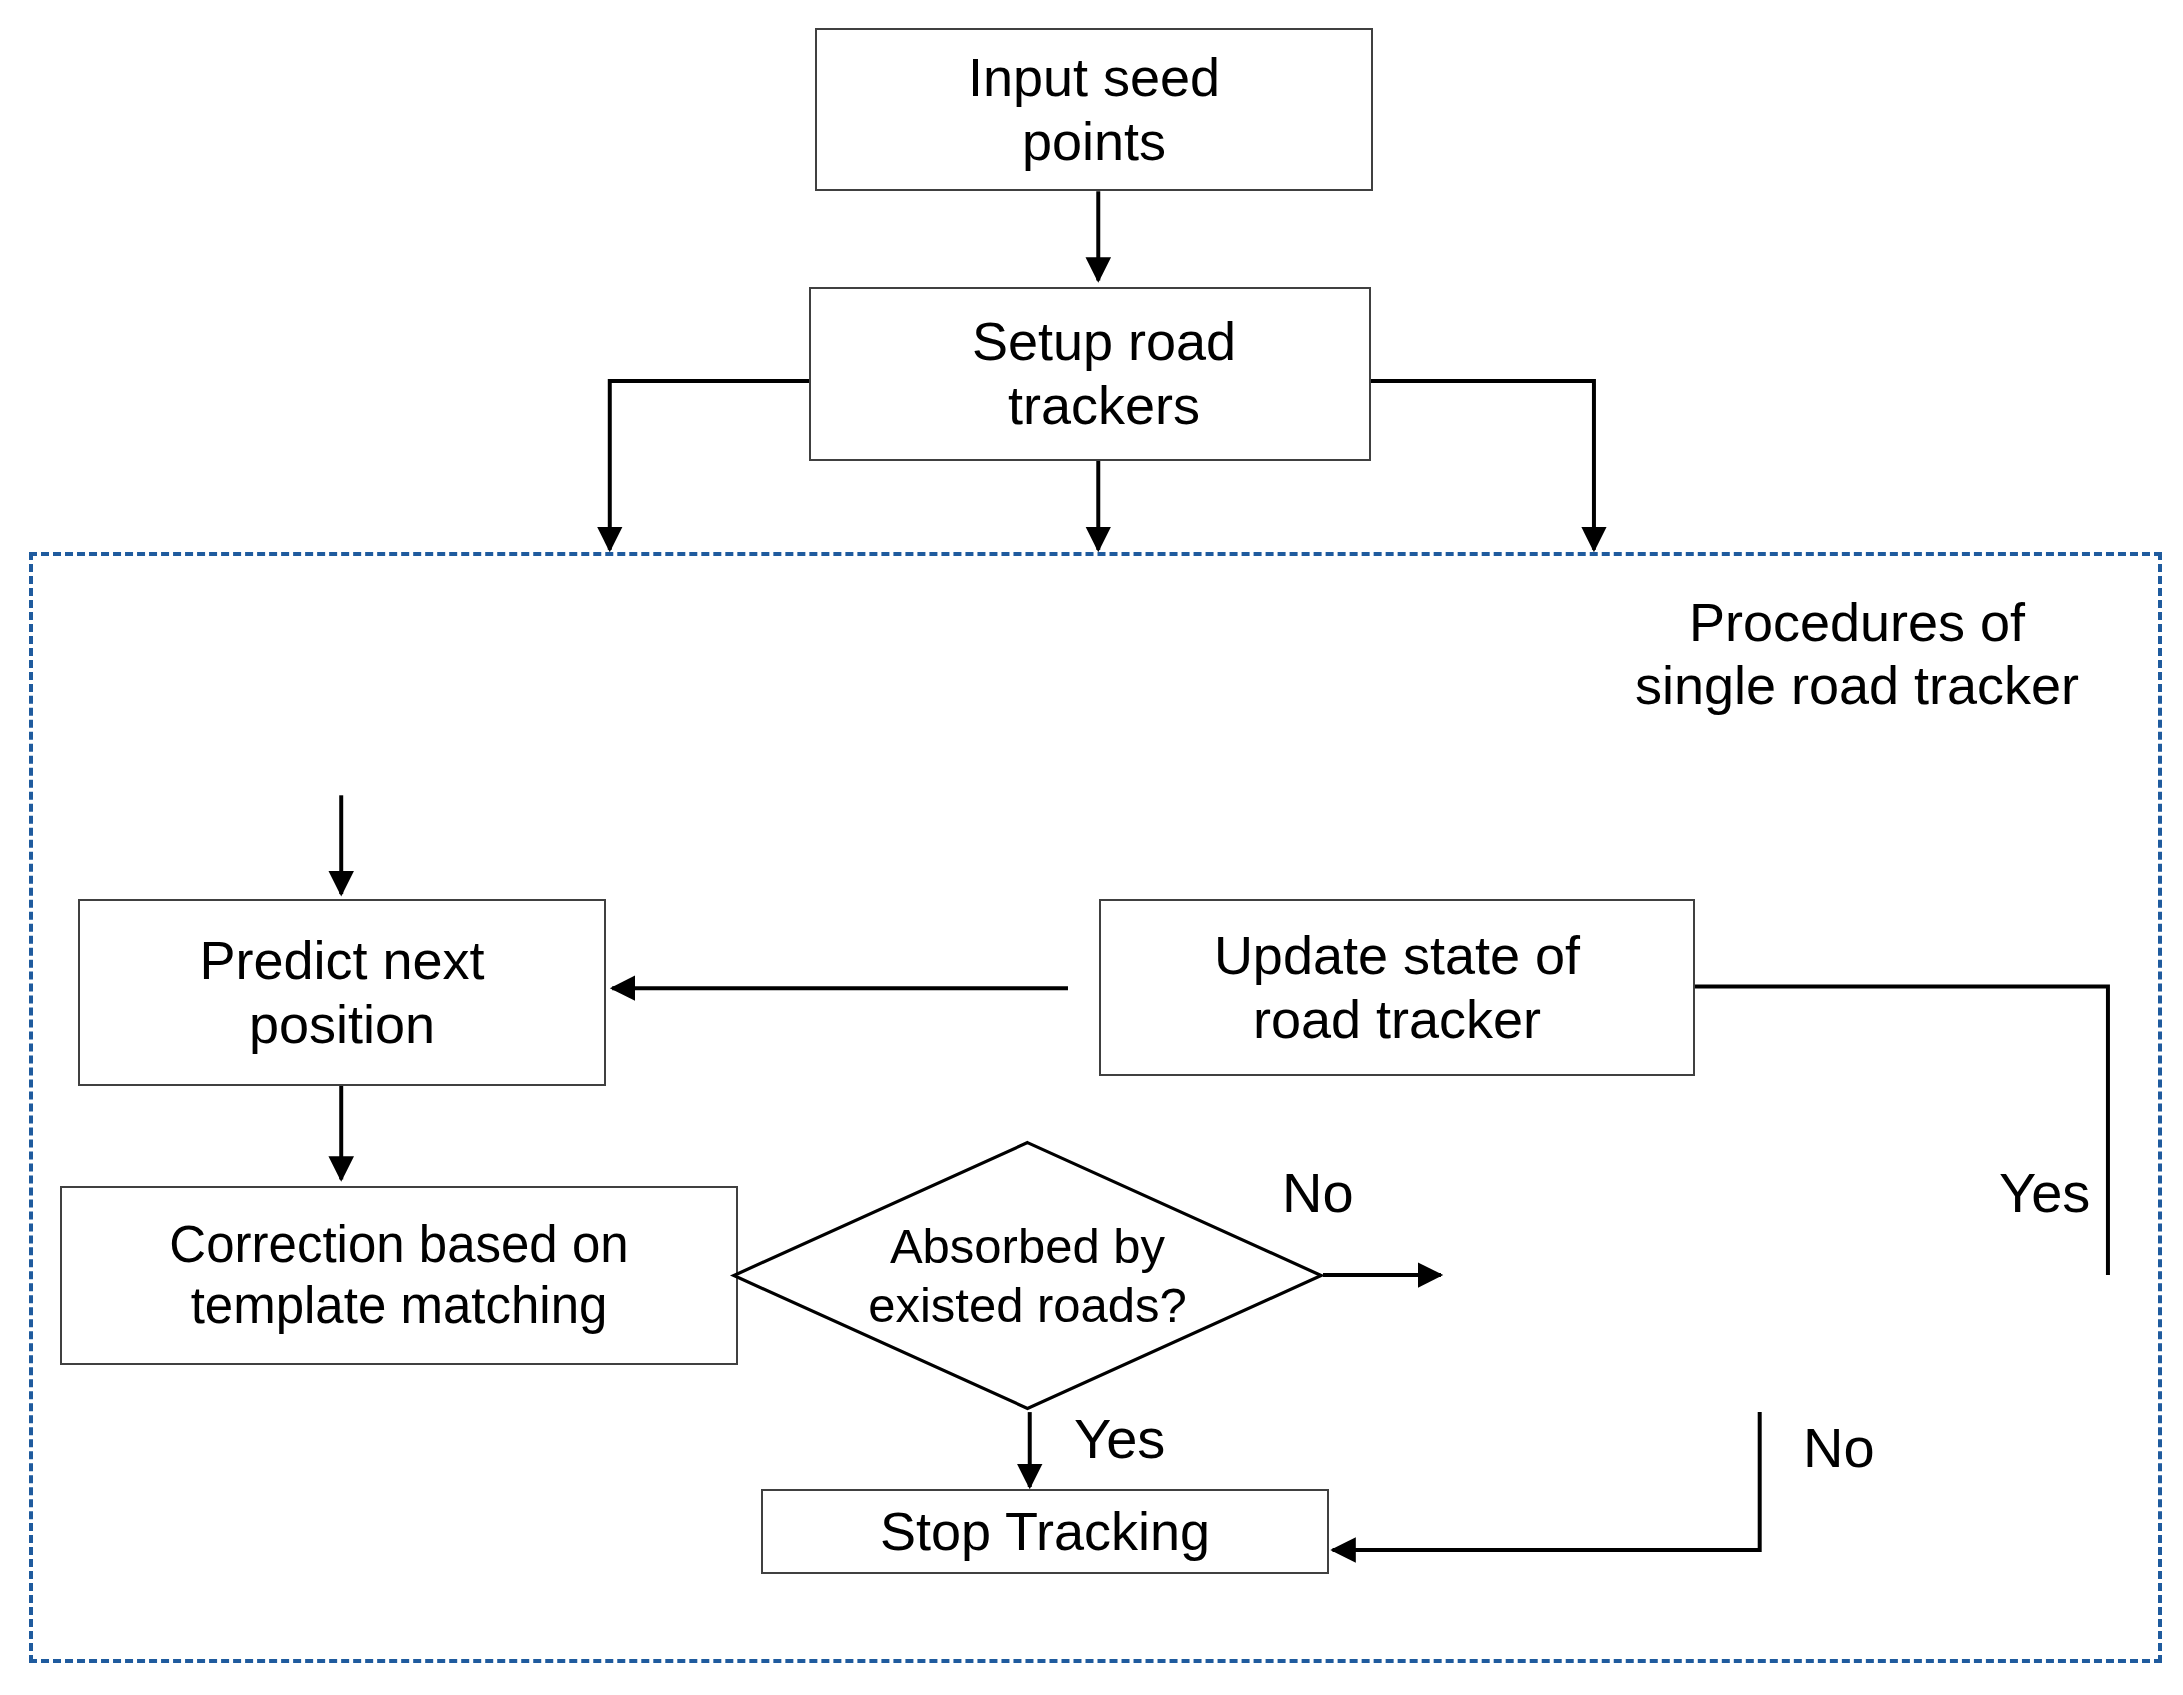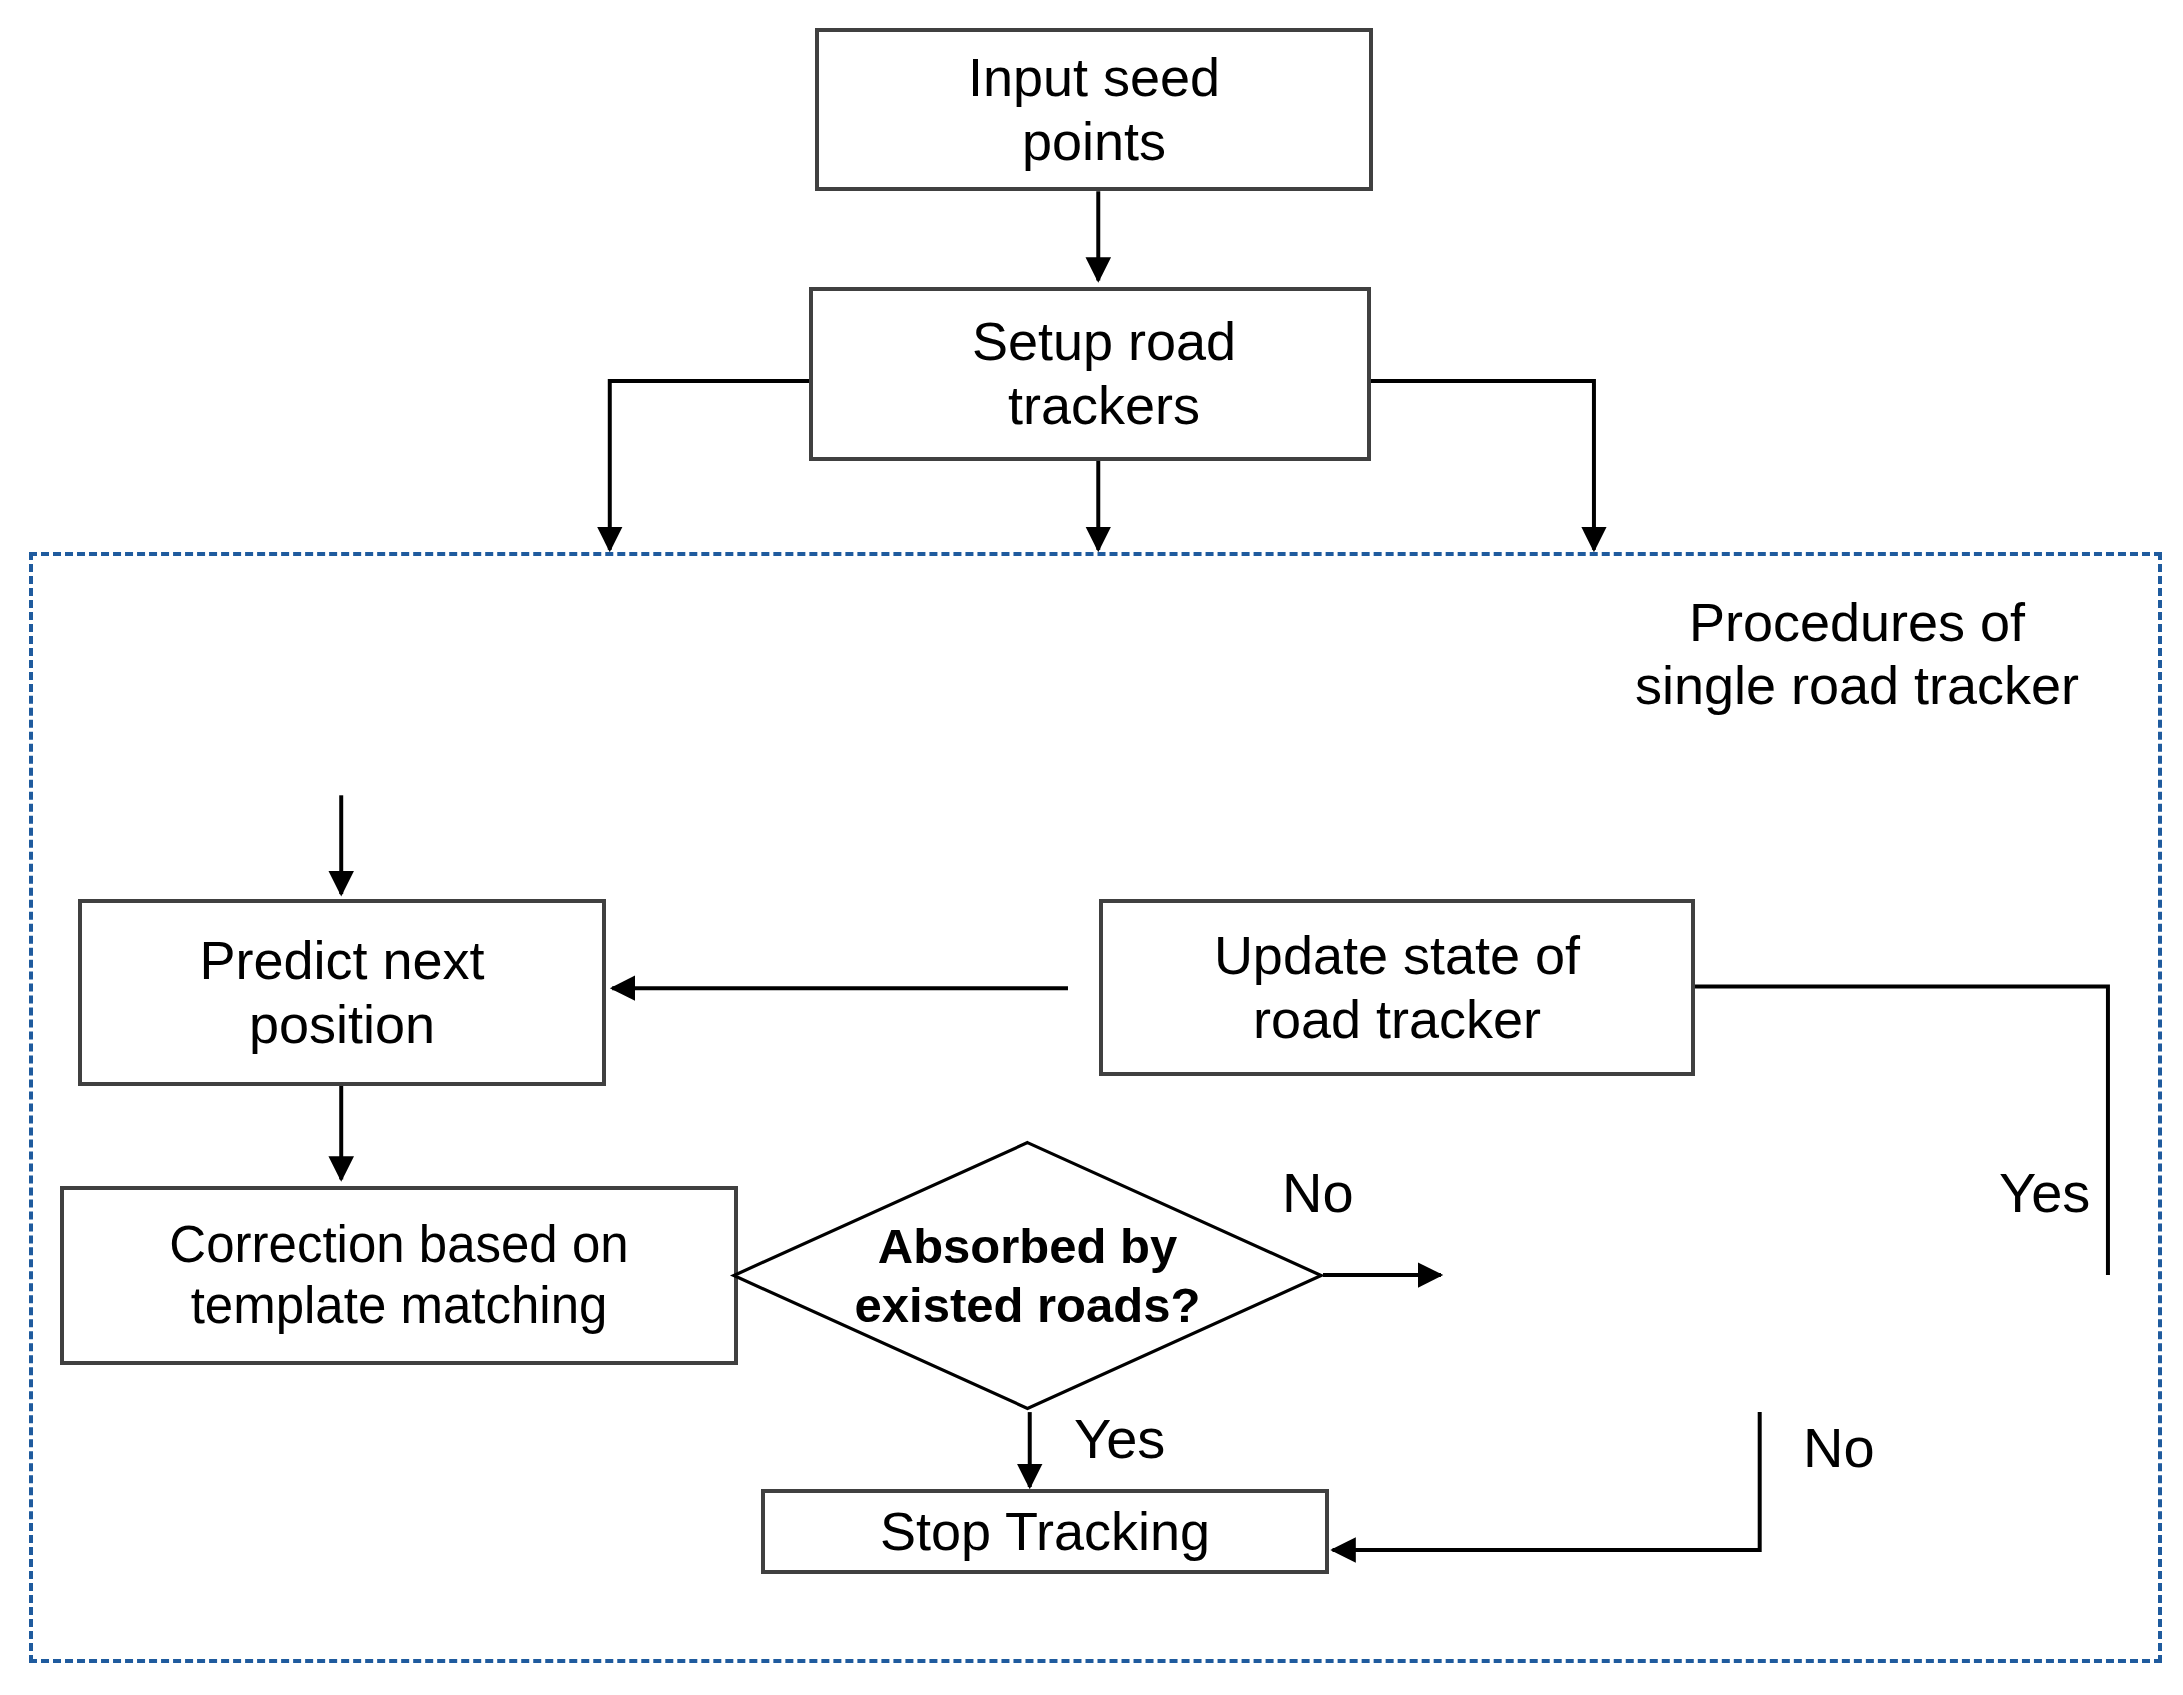--- a/index.html
+++ b/index.html
@@ -27,21 +27,21 @@
     text-align: center;
     font-size: 54px;
     line-height: 1.16;
     color: #000000;
     white-space: pre-line;
   }
   
   .node {
     position: absolute;
     box-sizing: border-box;
-    border: 4px solid #404040;
+    border: 2px solid #404040;
     background: #ffffff;
     display: flex;
     align-items: center;
     justify-content: center;
     text-align: center;
     color: #000000;
     font-size: 54px;
     line-height: 1.18;
     white-space: pre-line;
     padding: 0 8px;
@@ -64,21 +64,20 @@
     height: 100%;
     display: flex;
     align-items: center;
     justify-content: center;
     text-align: center;
     font-size: 49px;
     line-height: 1.2;
     color: #000000;
     white-space: pre-line;
     pointer-events: none;
-    font-weight: bold;
   }
   
   .edge-label {
     position: absolute;
     font-size: 56px;
     line-height: 1;
     color: #000000;
     white-space: nowrap;
   }
   

